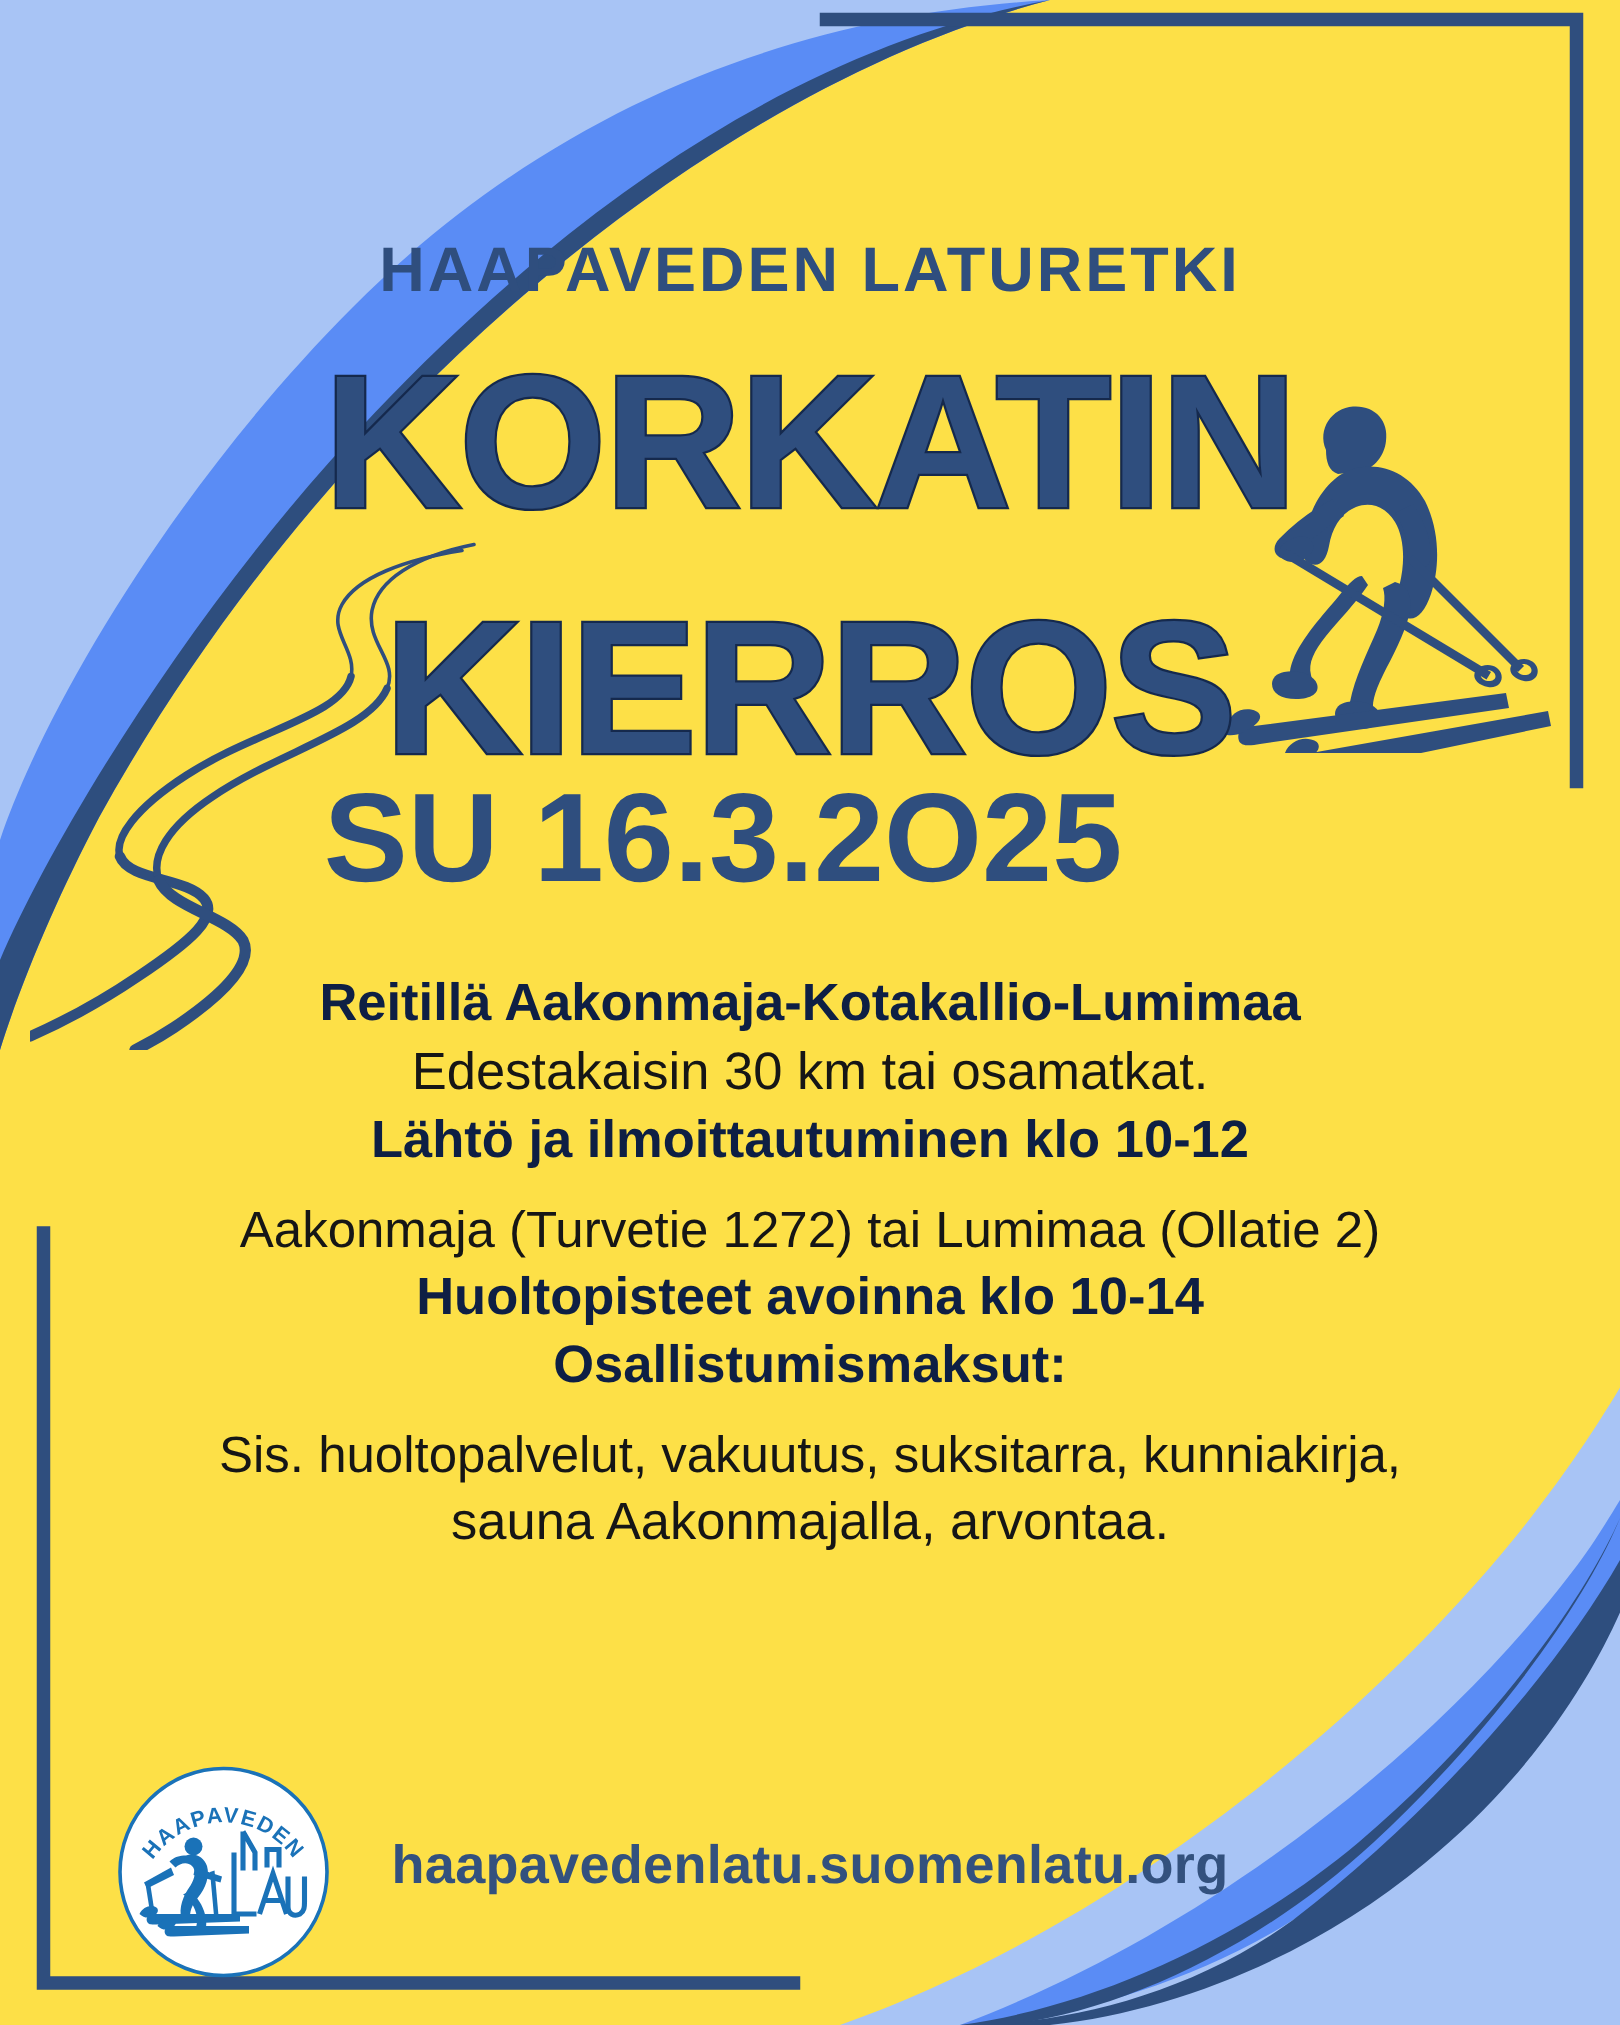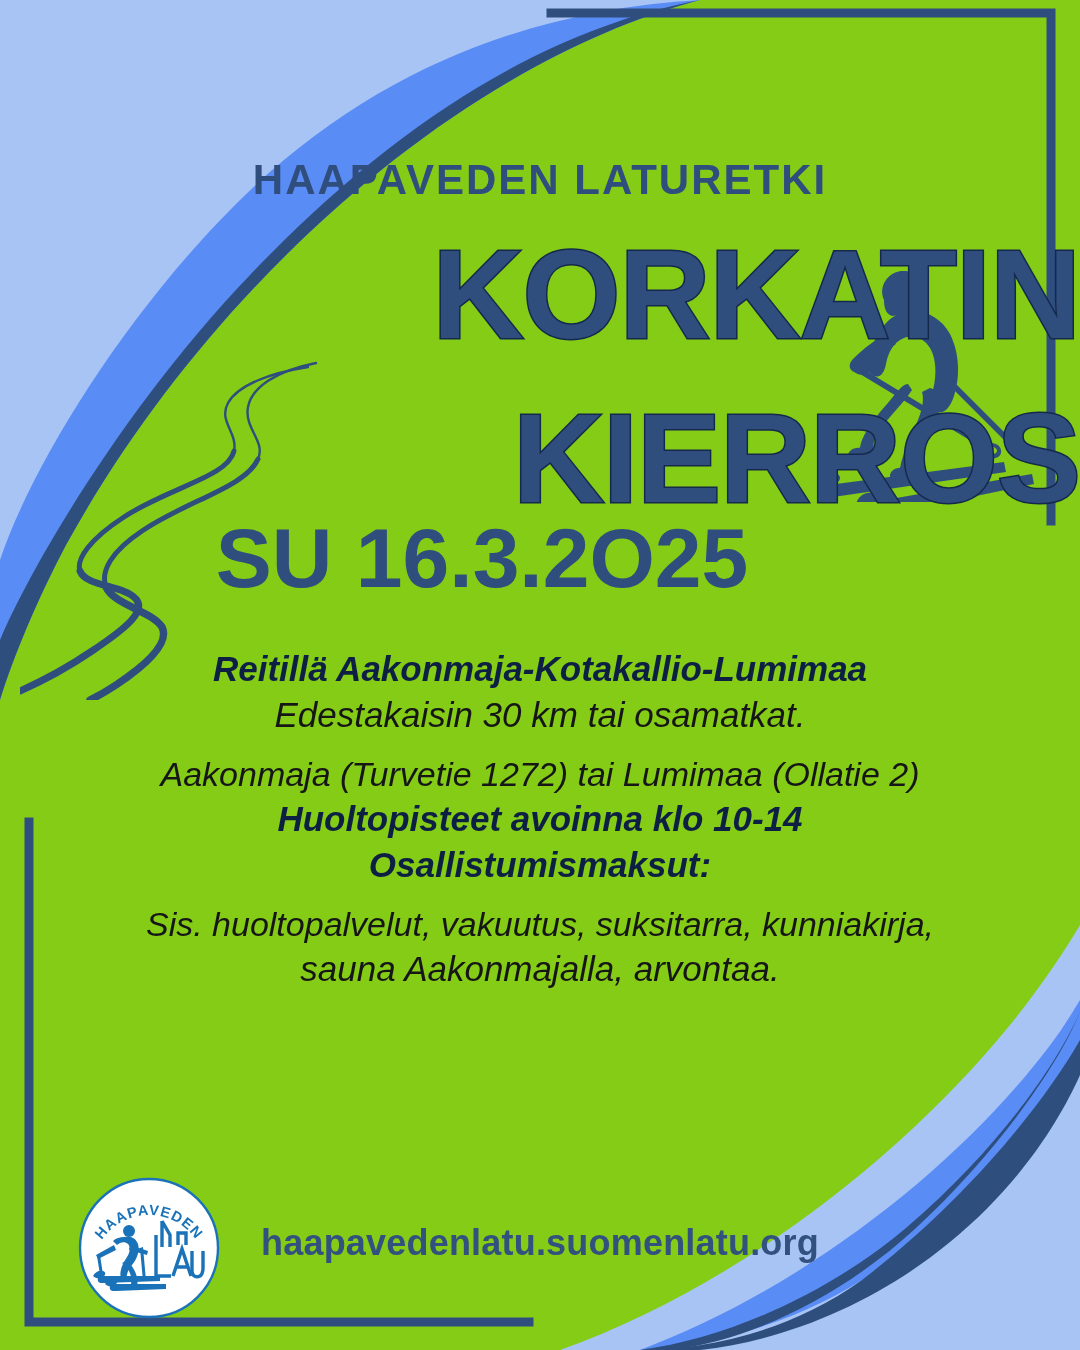--- a/index.html
+++ b/index.html
@@ -8,21 +8,21 @@
     background: #ffffff;
   }
   body {
     font-family: "Liberation Sans", sans-serif;
   }
 
   #poster {
     position: relative;
     width: 1080px;
     height: 1350px;
-    background: #84cc16;
+    background: #fde047;
     overflow: hidden;
   }
 
   
   .corner-svg {
     position: absolute;
     top: 0;
     left: 0;
     width: 1080px;
     height: 1350px;
@@ -50,21 +50,21 @@
     font-weight: bold;
     letter-spacing: 2.0px;
     color: #2f4e7e;
     line-height: 1.05;
   }
 
   .title-line {
     position: absolute;
     left: 0;
     width: 1080px;
-    text-align: right;
+    text-align: center;
     font-weight: bold;
     color: #2f4e7e;
     letter-spacing: -1px;
     line-height: 1;
     -webkit-text-stroke: 3px #15294d;
     paint-order: stroke fill;
   }
   .title-1 {
     top: 232px;
     font-size: 126px;
@@ -111,21 +111,20 @@
     position: absolute;
     top: 646px;
     left: 40px;
     width: 1000px;
     text-align: center;
   }
   .line {
     line-height: 1.30;
     margin: 0;
     white-space: nowrap;
-    font-style: italic;
   }
   .line.bold {
     font-weight: bold;
     color: #0e1f44;
     font-size: 35px;
   }
   .line.reg {
     font-weight: normal;
     color: #161616;
     font-size: 35px;
@@ -228,20 +227,21 @@
   <div class="kicker">HAAPAVEDEN LATURETKI</div>
 
   <div class="title-line title-1">KORKATIN</div>
   <div class="title-line title-2">KIERROS</div>
 
   <div class="date-line">SU 16.3.2O25</div>
 
   <div class="body-block">
     <p class="line bold">Reitillä Aakonmaja-Kotakallio-Lumimaa</p>
     <p class="line reg">Edestakaisin 30 km tai osamatkat.</p>
+    <p class="line bold">Lähtö ja ilmoittautuminen klo 10-12</p>
     <p class="line reg wide">Aakonmaja (Turvetie 1272) tai Lumimaa (Ollatie 2)</p>
     <p class="line bold">Huoltopisteet avoinna klo 10-14</p>
     <p class="line bold">Osallistumismaksut:</p>
     <p class="line reg wide">Sis. huoltopalvelut, vakuutus, suksitarra, kunniakirja,</p>
     <p class="line reg">sauna Aakonmajalla, arvontaa.</p>
   </div>
 
   <div class="url">haapavedenlatu.suomenlatu.org</div>
 
   <svg class="logo" viewBox="0 0 150 150" xmlns="http://www.w3.org/2000/svg">

